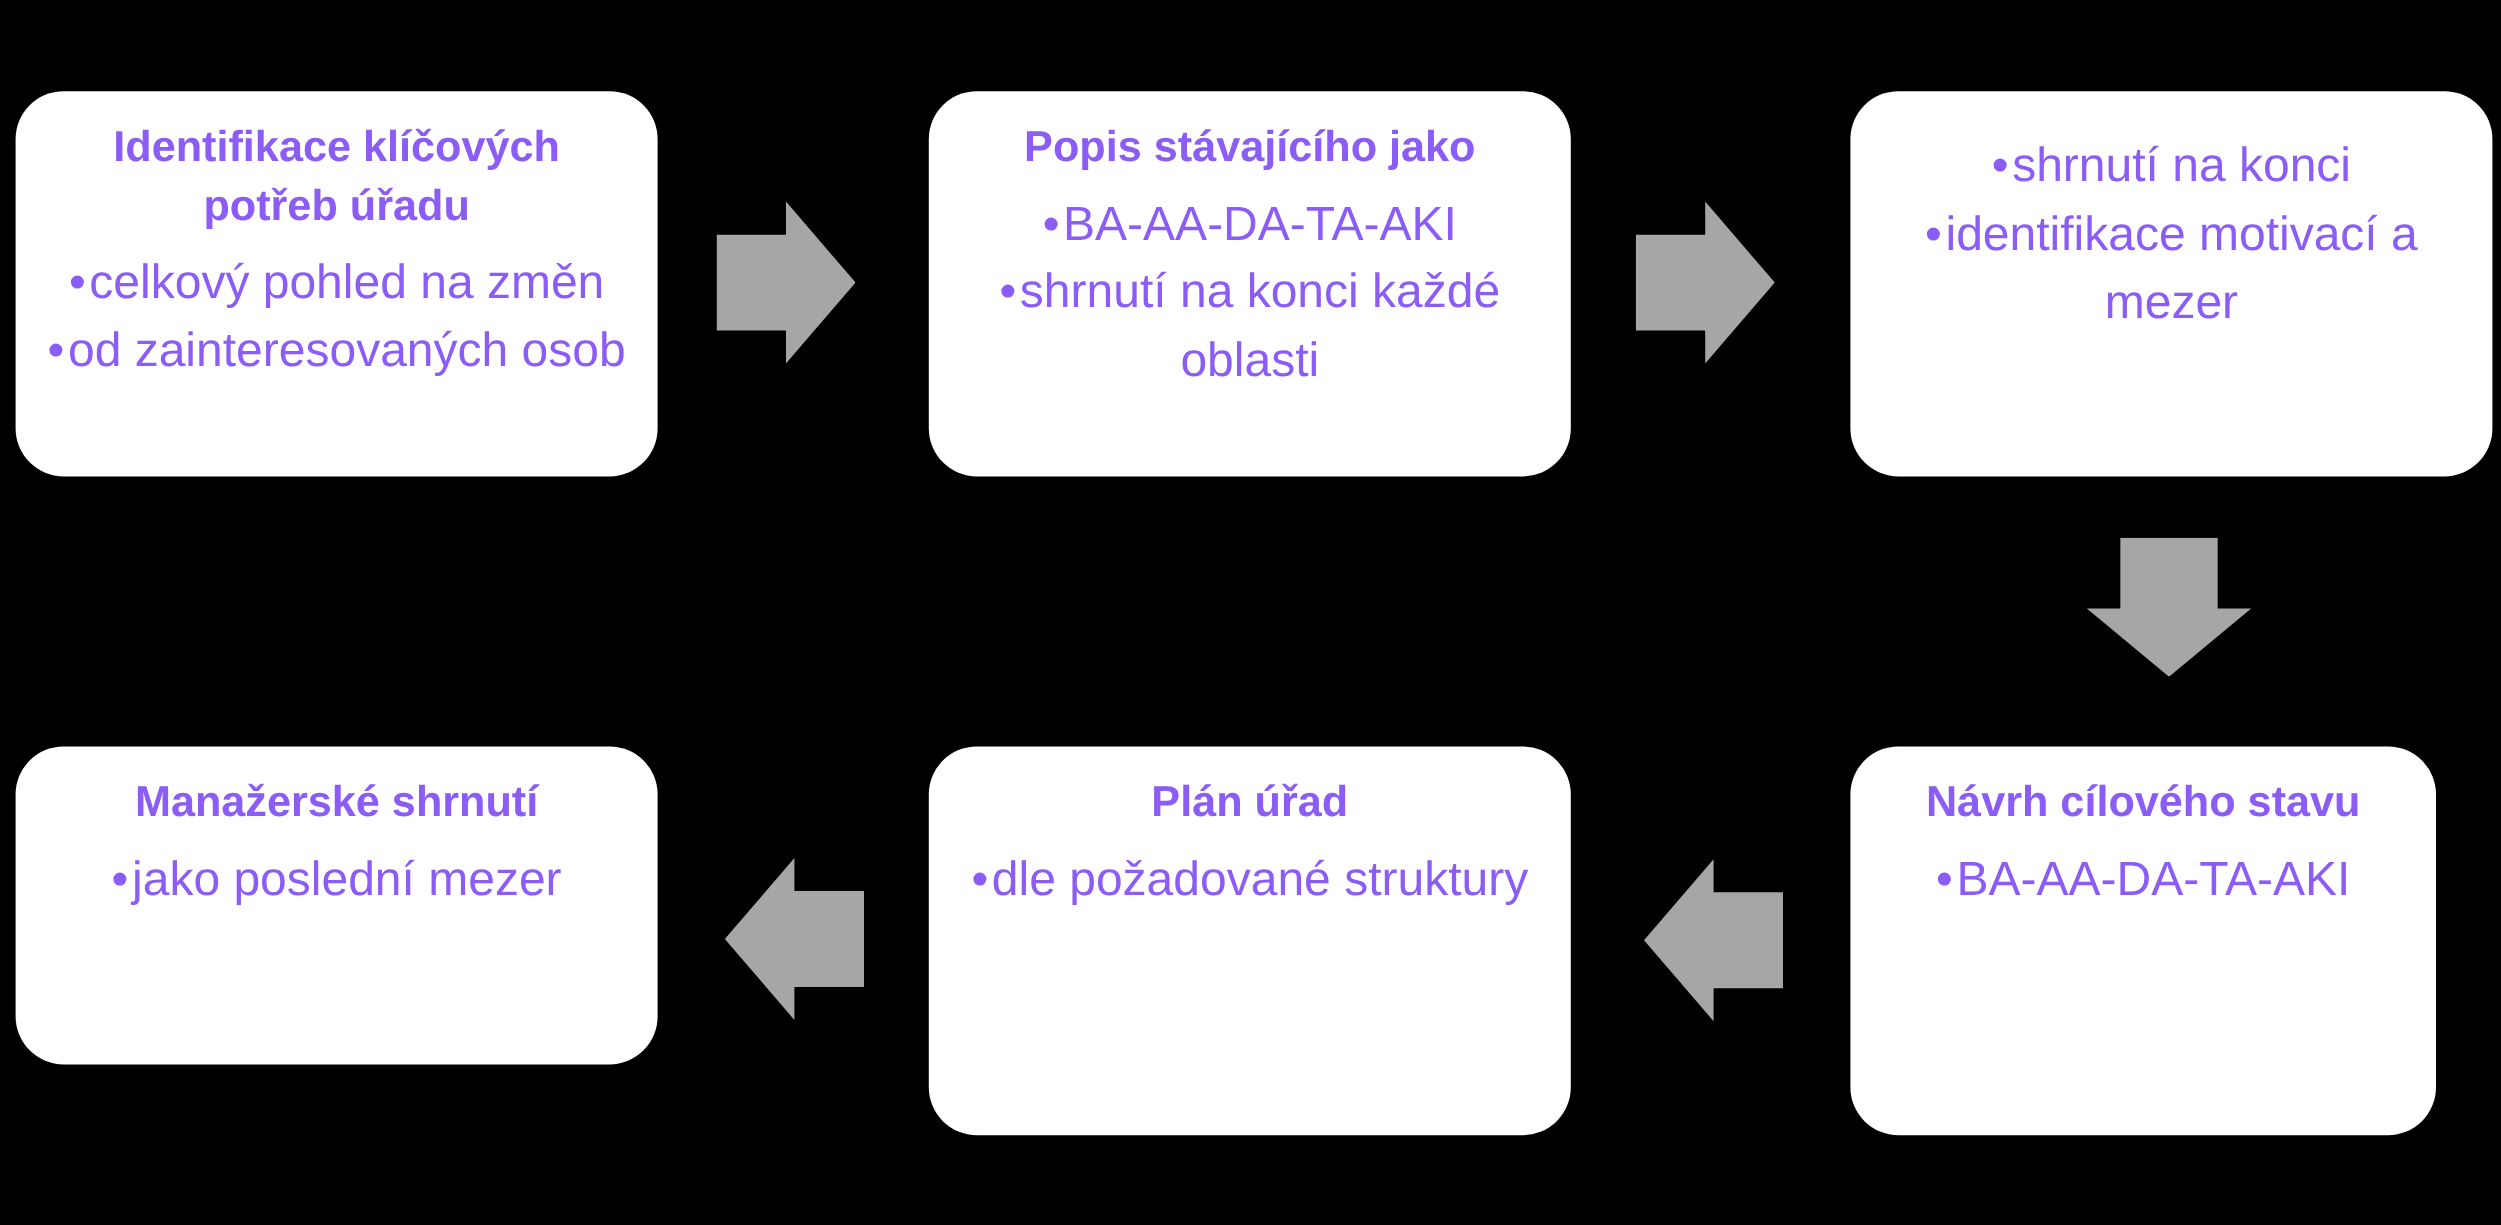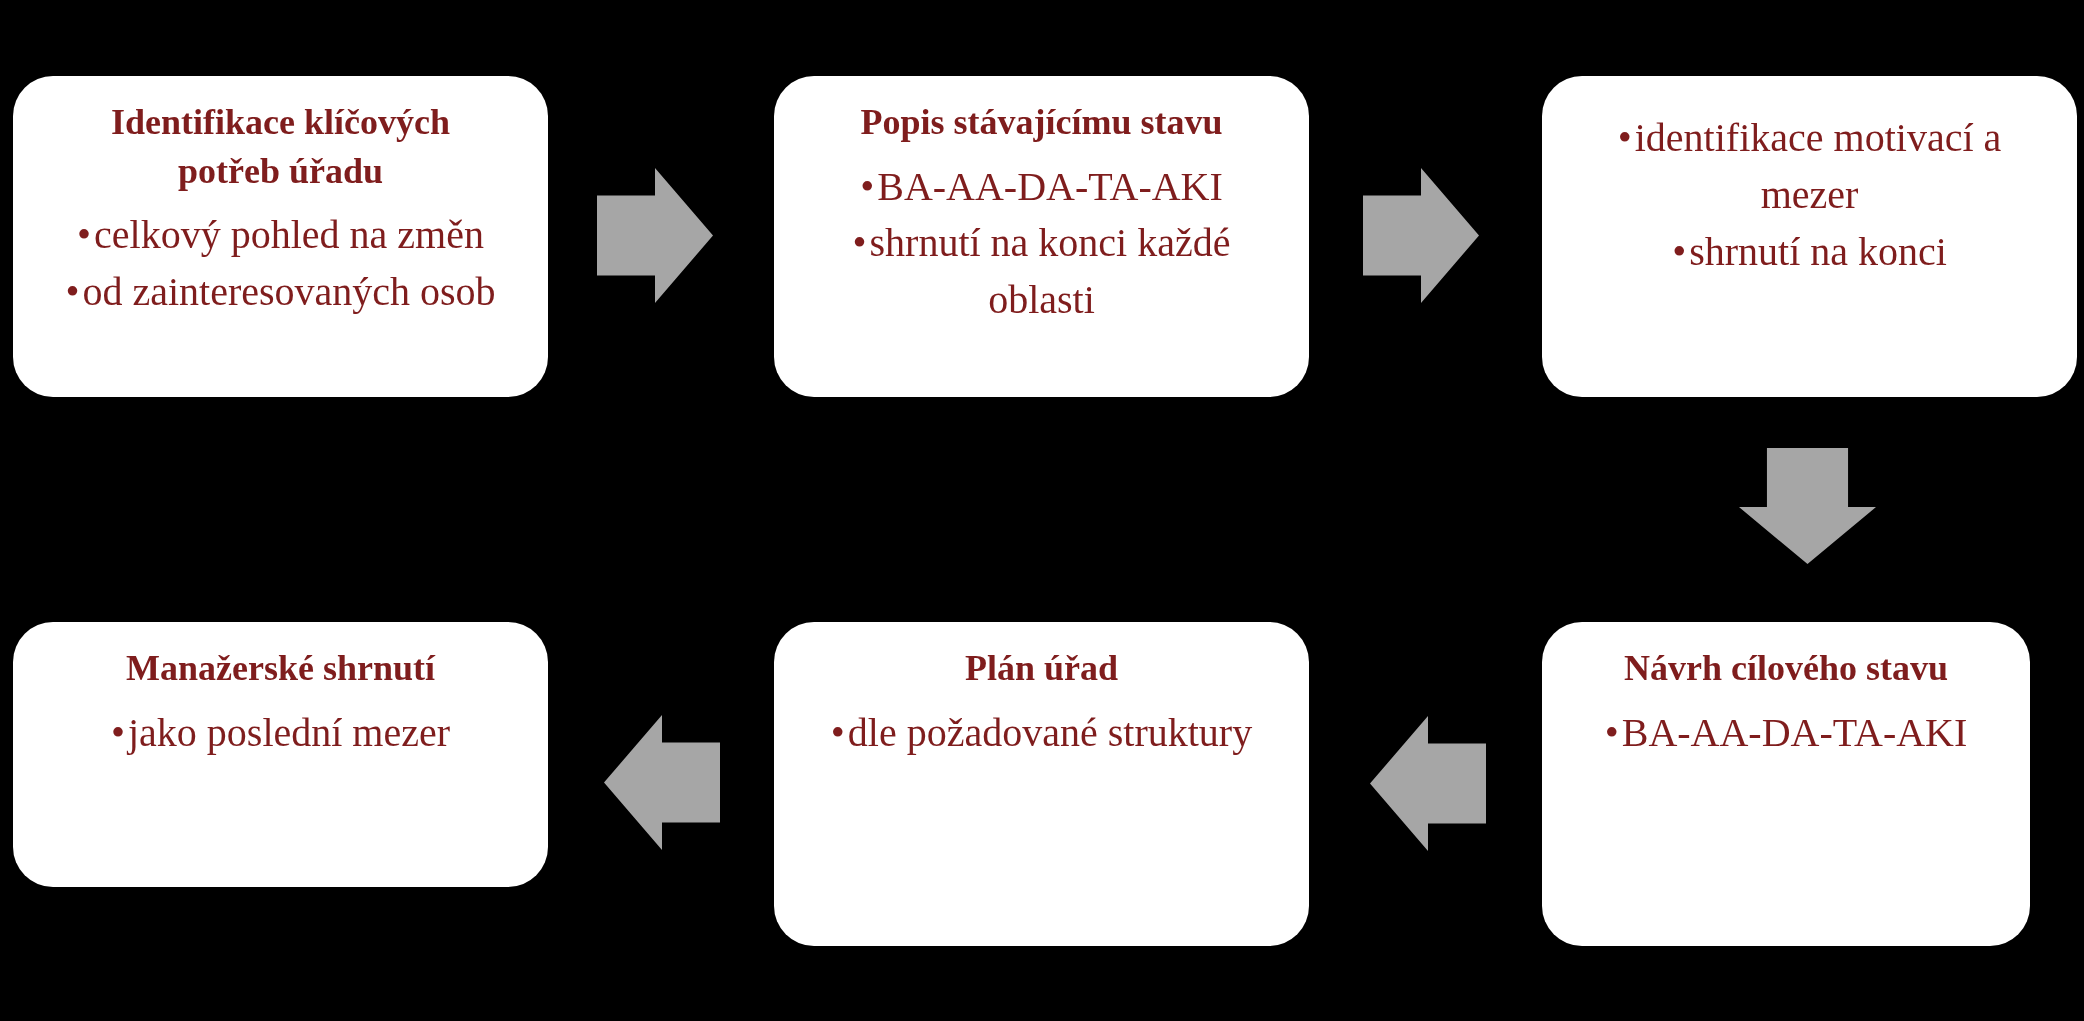--- a/index.html
+++ b/index.html
@@ -12,25 +12,24 @@
     width: 2084px;
     height: 1021px;
     background: #000000;
     overflow: hidden;
     font-family: "Liberation Sans", sans-serif;
   }
   .box {
     position: absolute;
     background: #ffffff;
     border-radius: 40px;
-    color: #7f1d1d;
+    color: #8b5cf6;
     text-align: center;
     padding: 22px 23px;
     box-sizing: border-box;
-    font-family: Liberation Serif, serif;
   }
   .box-title {
     font-size: 36px;
     font-weight: 700;
     line-height: 1.35;
     white-space: pre-line;
   }
   .bullets {
     margin-top: 12px;
   }
@@ -69,35 +68,35 @@
 potřeb úřadu</div>
     <div class="bullets">
       <div class="bullet-line"><span class="bullet-marker">•</span><span class="bullet-text">celkový pohled na změn</span></div>
       <div class="bullet-line"><span class="bullet-marker">•</span><span class="bullet-text">od zainteresovaných osob</span></div>
     </div>
   </div>
 
   <div class="arrow arrow-right" style="left:597px; top:168px; width:116px; height:135px"></div>
 
   <div class="box" style="left:774px; top:76px; width:535px; height:321px">
-    <div class="box-title">Popis stávajícímu stavu</div>
+    <div class="box-title">Popis stávajícího jako</div>
     <div class="bullets">
       <div class="bullet-line"><span class="bullet-marker">•</span><span class="bullet-text">BA-AA-DA-TA-AKI</span></div>
       <div class="bullet-line"><span class="bullet-marker">•</span><span class="bullet-text">shrnutí na konci každé
 oblasti</span></div>
     </div>
   </div>
 
   <div class="arrow arrow-right" style="left:1363px; top:168px; width:116px; height:135px"></div>
 
   <div class="box" style="left:1542px; top:76px; width:535px; height:321px">
     <div class="bullets">
+      <div class="bullet-line"><span class="bullet-marker">•</span><span class="bullet-text">shrnutí na konci</span></div>
       <div class="bullet-line"><span class="bullet-marker">•</span><span class="bullet-text">identifikace motivací a
 mezer</span></div>
-      <div class="bullet-line"><span class="bullet-marker">•</span><span class="bullet-text">shrnutí na konci</span></div>
     </div>
   </div>
 
   <div class="arrow arrow-down" style="left:1739px; top:448px; width:137px; height:116px"></div>
 
   <div class="box" style="left:1542px; top:622px; width:488px; height:324px">
     <div class="box-title">Návrh cílového stavu</div>
     <div class="bullets">
       <div class="bullet-line"><span class="bullet-marker">•</span><span class="bullet-text">BA-AA-DA-TA-AKI</span></div>
     </div>

